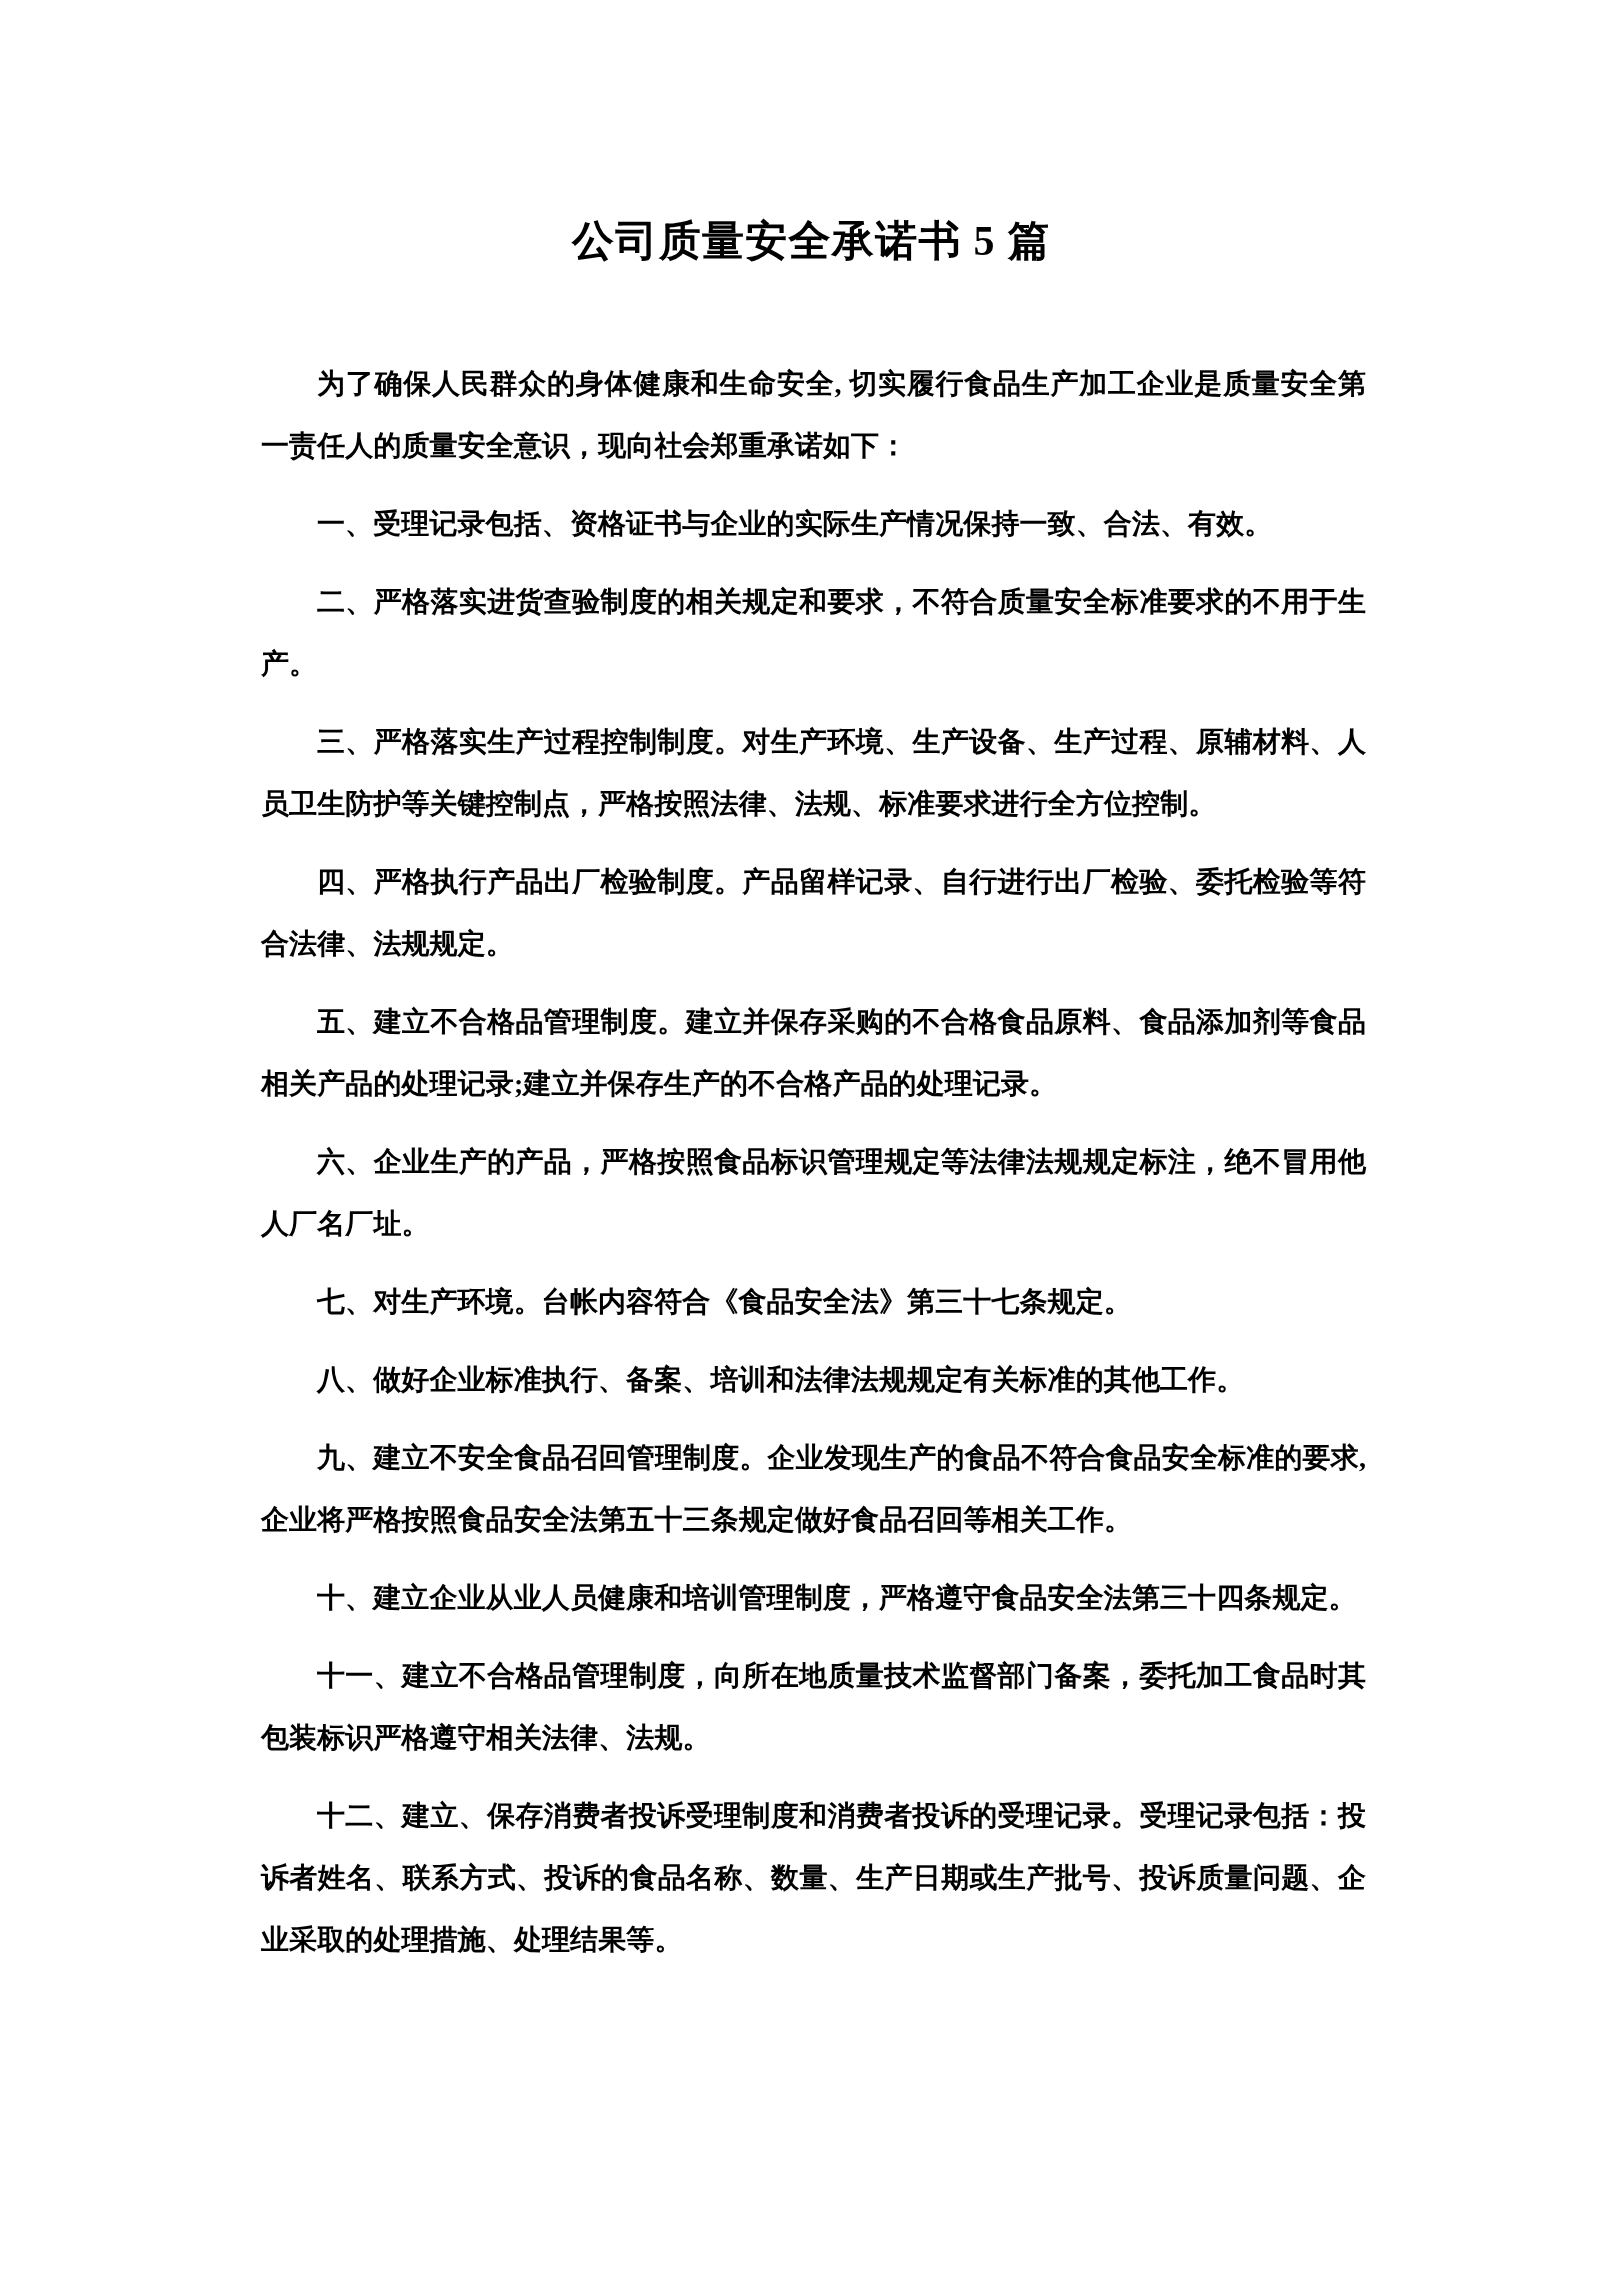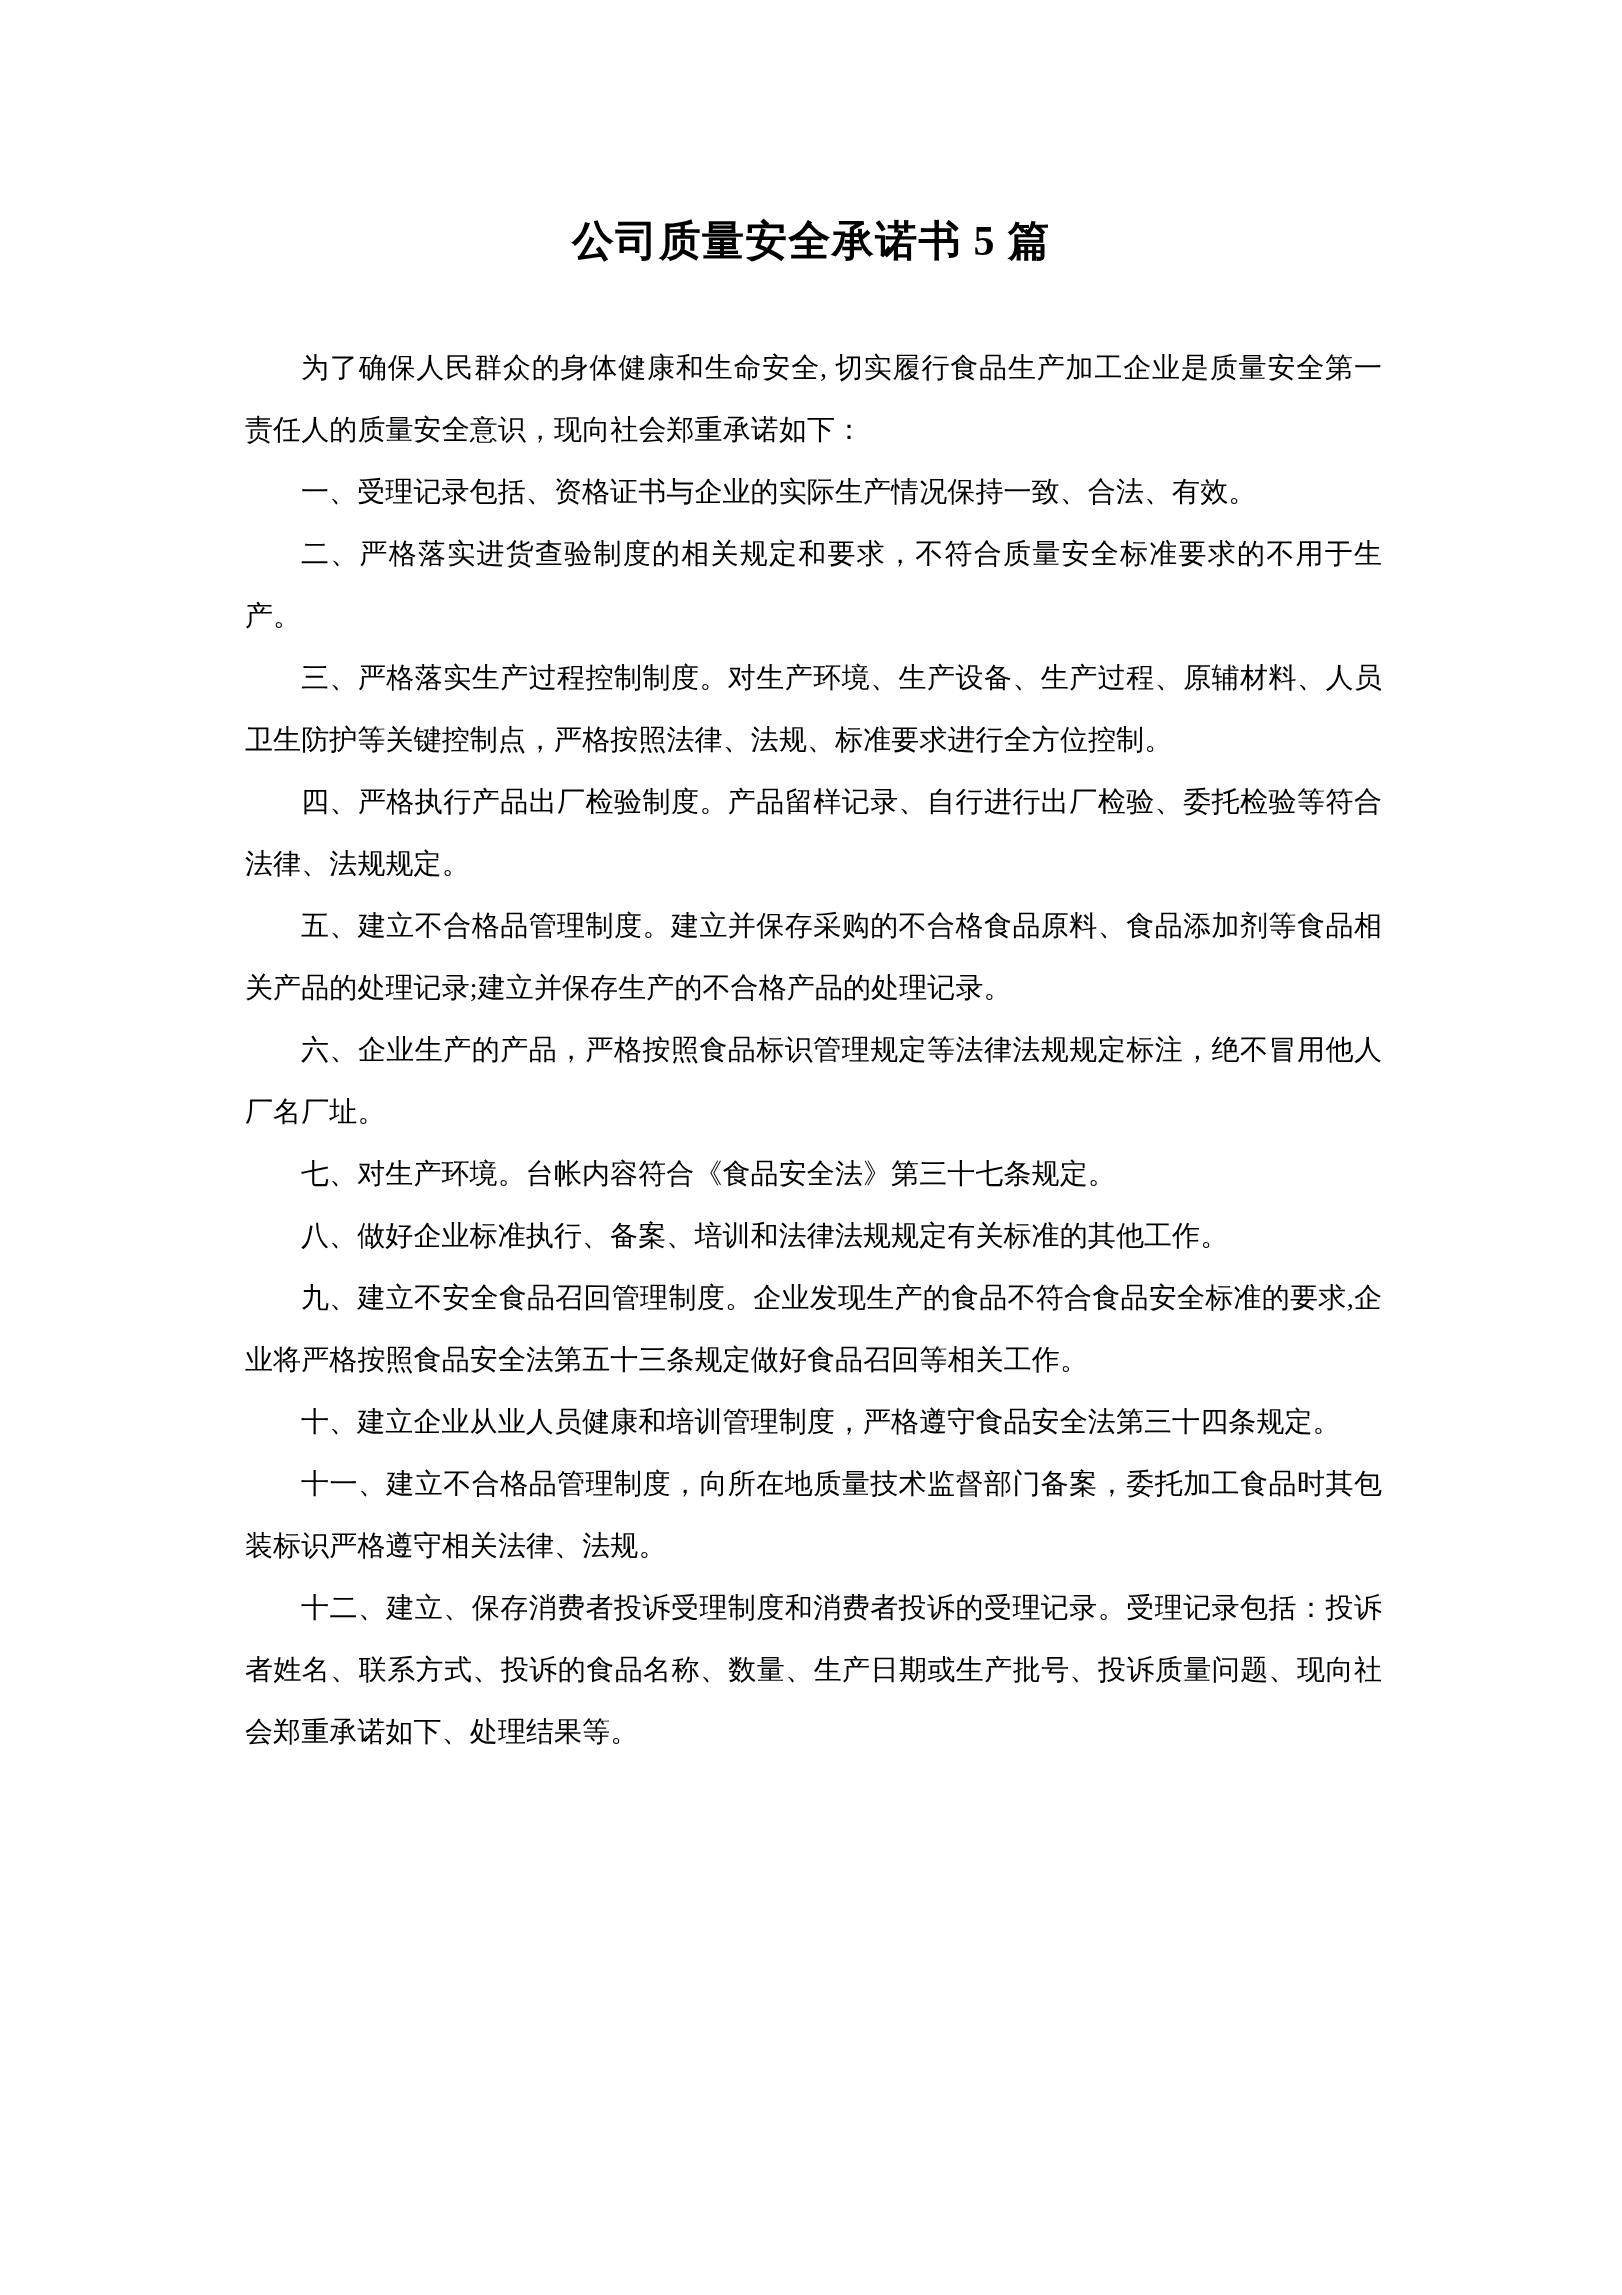--- a/index.html
+++ b/index.html
@@ -55,21 +55,22 @@
     white-space: nowrap;
   }
 
   .para {
     font-size: 28px;
     line-height: 62px;
     text-indent: 56px;
     text-align: justify;
     text-justify: inter-character;
     letter-spacing: 0.1px;
-    margin: 0;
+    margin: 16px;
+    font-weight: bold;
   }
 </style>
 </head>
 <body>
 
 <div id="page">
 
   <h1 class="doc-title">公司质量安全承诺书 5 篇</h1>
 
   <div class="body-col">
@@ -80,18 +81,18 @@
     <p class="para">二、严格落实进货查验制度的相关规定和要求，不符合质量安全标准要求的不用于生产。</p>
     <p class="para">三、严格落实生产过程控制制度。对生产环境、生产设备、生产过程、原辅材料、人员卫生防护等关键控制点，严格按照法律、法规、标准要求进行全方位控制。</p>
     <p class="para">四、严格执行产品出厂检验制度。产品留样记录、自行进行出厂检验、委托检验等符合法律、法规规定。</p>
     <p class="para">五、建立不合格品管理制度。建立并保存采购的不合格食品原料、食品添加剂等食品相关产品的处理记录;建立并保存生产的不合格产品的处理记录。</p>
     <p class="para">六、企业生产的产品，严格按照食品标识管理规定等法律法规规定标注，绝不冒用他人厂名厂址。</p>
     <p class="para">七、对生产环境。台帐内容符合《食品安全法》第三十七条规定。</p>
     <p class="para">八、做好企业标准执行、备案、培训和法律法规规定有关标准的其他工作。</p>
     <p class="para">九、建立不安全食品召回管理制度。企业发现生产的食品不符合食品安全标准的要求,企业将严格按照食品安全法第五十三条规定做好食品召回等相关工作。</p>
     <p class="para">十、建立企业从业人员健康和培训管理制度，严格遵守食品安全法第三十四条规定。</p>
     <p class="para">十一、建立不合格品管理制度，向所在地质量技术监督部门备案，委托加工食品时其包装标识严格遵守相关法律、法规。</p>
-    <p class="para">十二、建立、保存消费者投诉受理制度和消费者投诉的受理记录。受理记录包括：投诉者姓名、联系方式、投诉的食品名称、数量、生产日期或生产批号、投诉质量问题、现向社会郑重承诺如下、处理结果等。</p>
+    <p class="para">十二、建立、保存消费者投诉受理制度和消费者投诉的受理记录。受理记录包括：投诉者姓名、联系方式、投诉的食品名称、数量、生产日期或生产批号、投诉质量问题、企业采取的处理措施、处理结果等。</p>
 
   </div>
 
 </div>
 
 
 </body></html>

